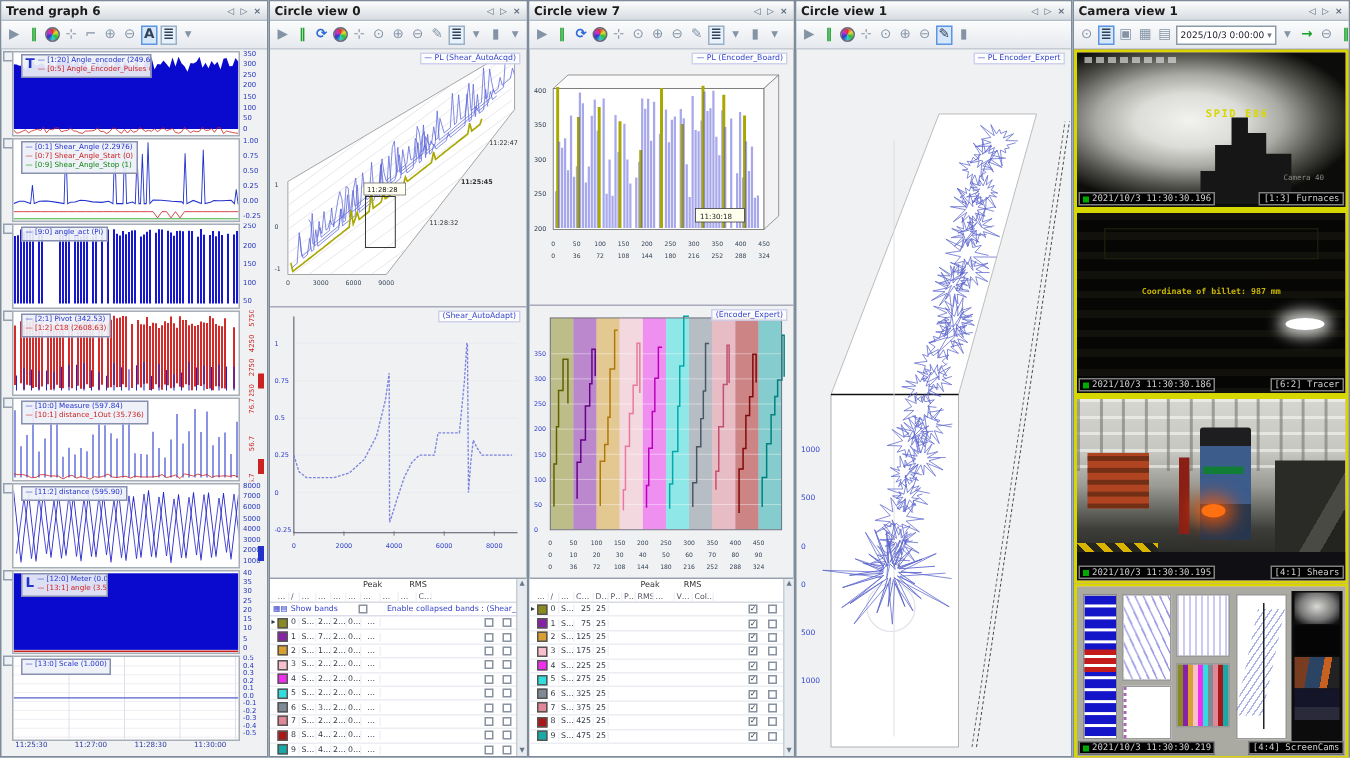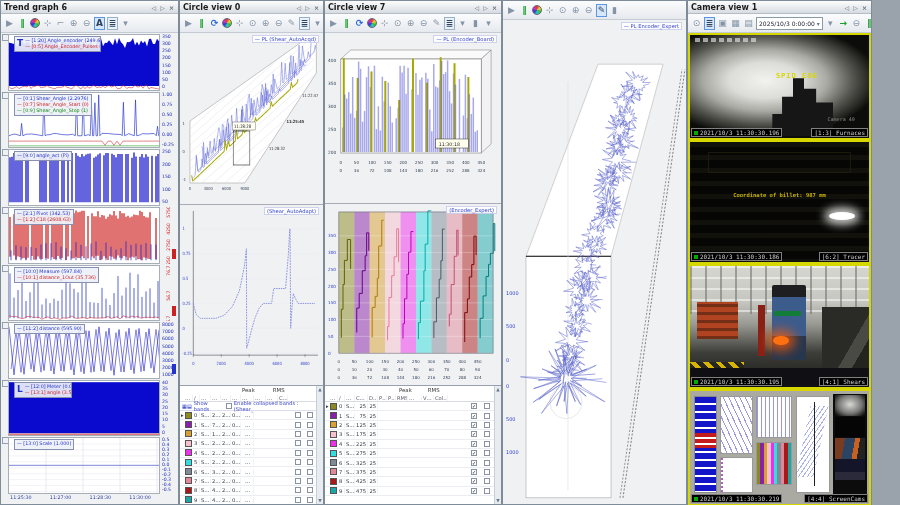--- a/index.html
+++ b/index.html
@@ -489,21 +489,21 @@
         </div>
       </div>
     <div id="trend-timeaxis">
         <span>11:25:30</span>
         <span>11:27:00</span>
         <span>11:28:30</span>
         <span>11:30:00</span>
       </div>
   </section>
 
-  <section class="panel" style="width:145px">
+  <section class="panel" style="width:173px">
     <div class="titlebar">
       <span>Circle view 0</span>
       <span class="winbtns">◁ ▷ ×</span>
     </div>
     <div class="toolbar" id="c0-toolbar">
         <span class="ticon gray">▶</span>
         <span class="ticon green">‖</span>
         <span class="ticon blue">⟳</span>
         <span class="ticon palette"></span>
         <span class="ticon gray">⊹</span>
@@ -1154,20 +1154,24 @@
           </div>
         </div>
         <div class="tscroll">
           <span>▲</span>
           <span>▼</span>
         </div>
       </div>
   </section>
 
   <section class="panel" style="width:185px">
+    <div class="titlebar">
+      <span>Circle view 1</span>
+      <span class="winbtns">◁ ▷ ×</span>
+    </div>
     <div class="toolbar" id="c1-toolbar">
         <span class="ticon gray">▶</span>
         <span class="ticon green">‖</span>
         <span class="ticon palette"></span>
         <span class="ticon gray">⊹</span>
         <span class="ticon gray">⊙</span>
         <span class="ticon gray">⊕</span>
         <span class="ticon gray">⊖</span>
         <span class="ticon boxed sel">✎</span>
         <span class="ticon gray">▮</span>

